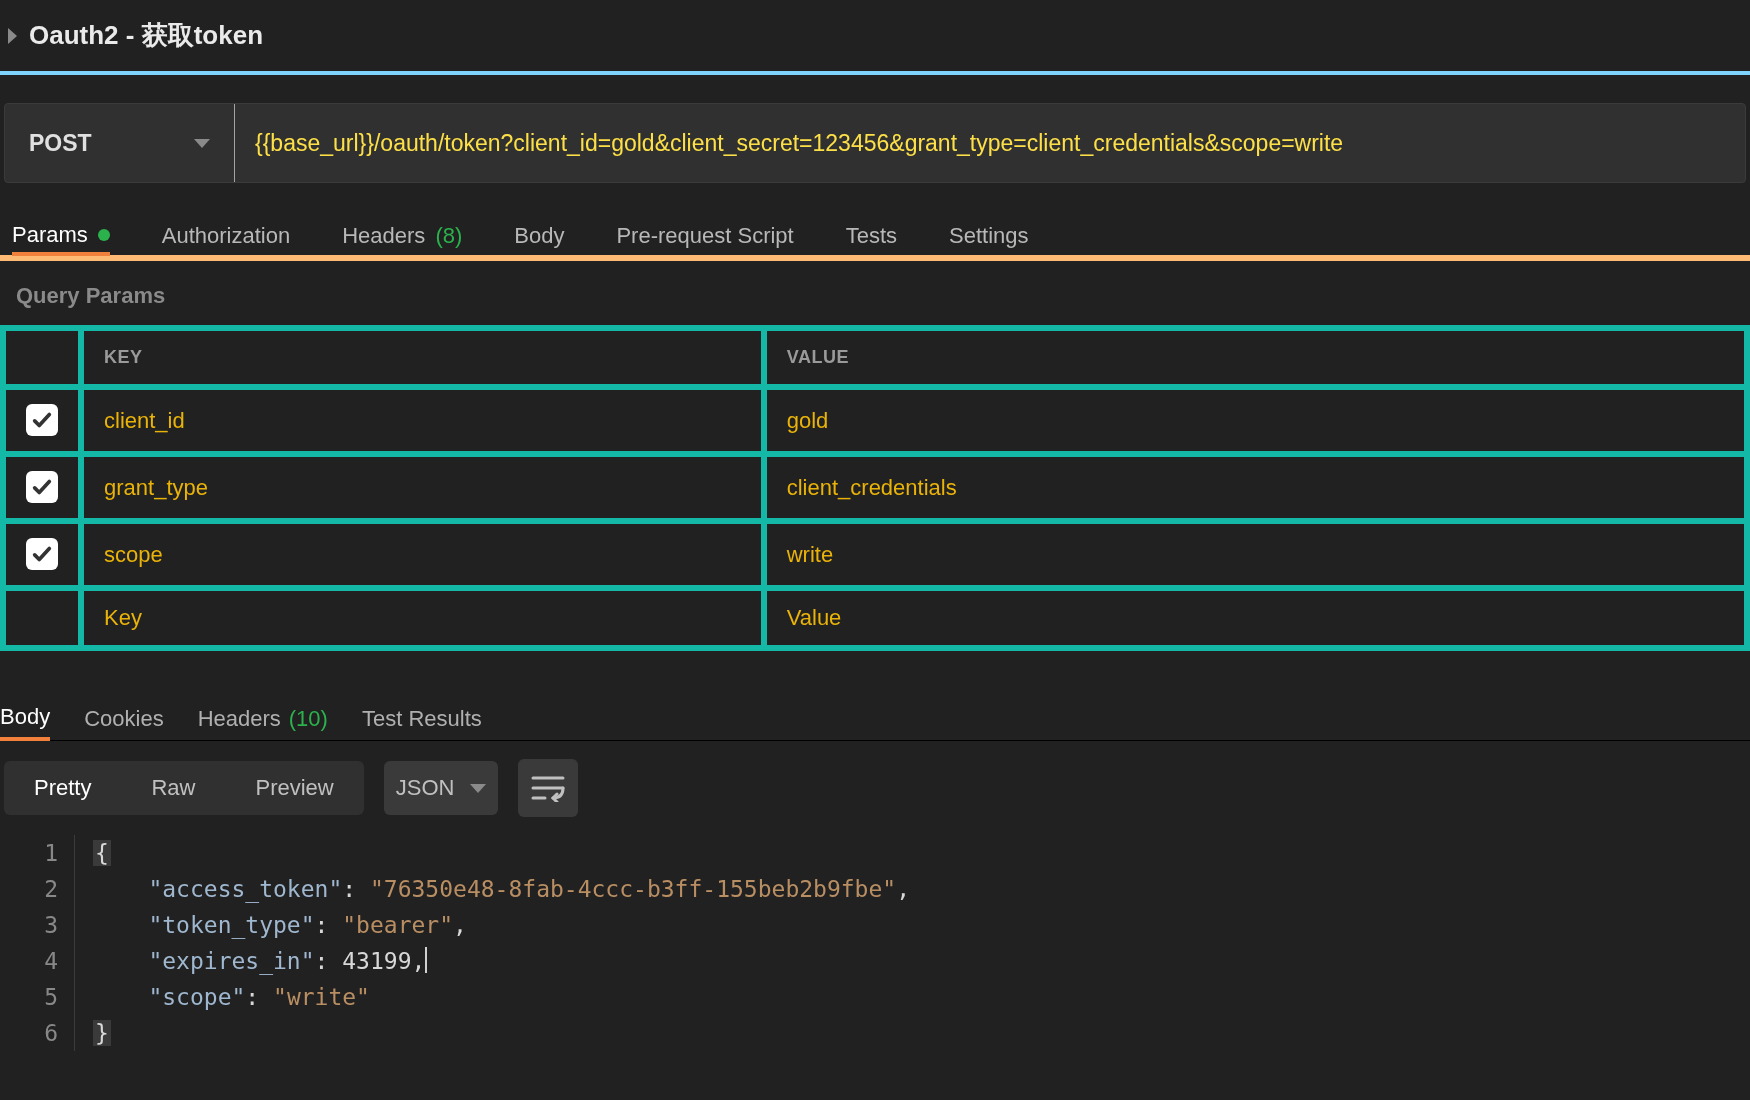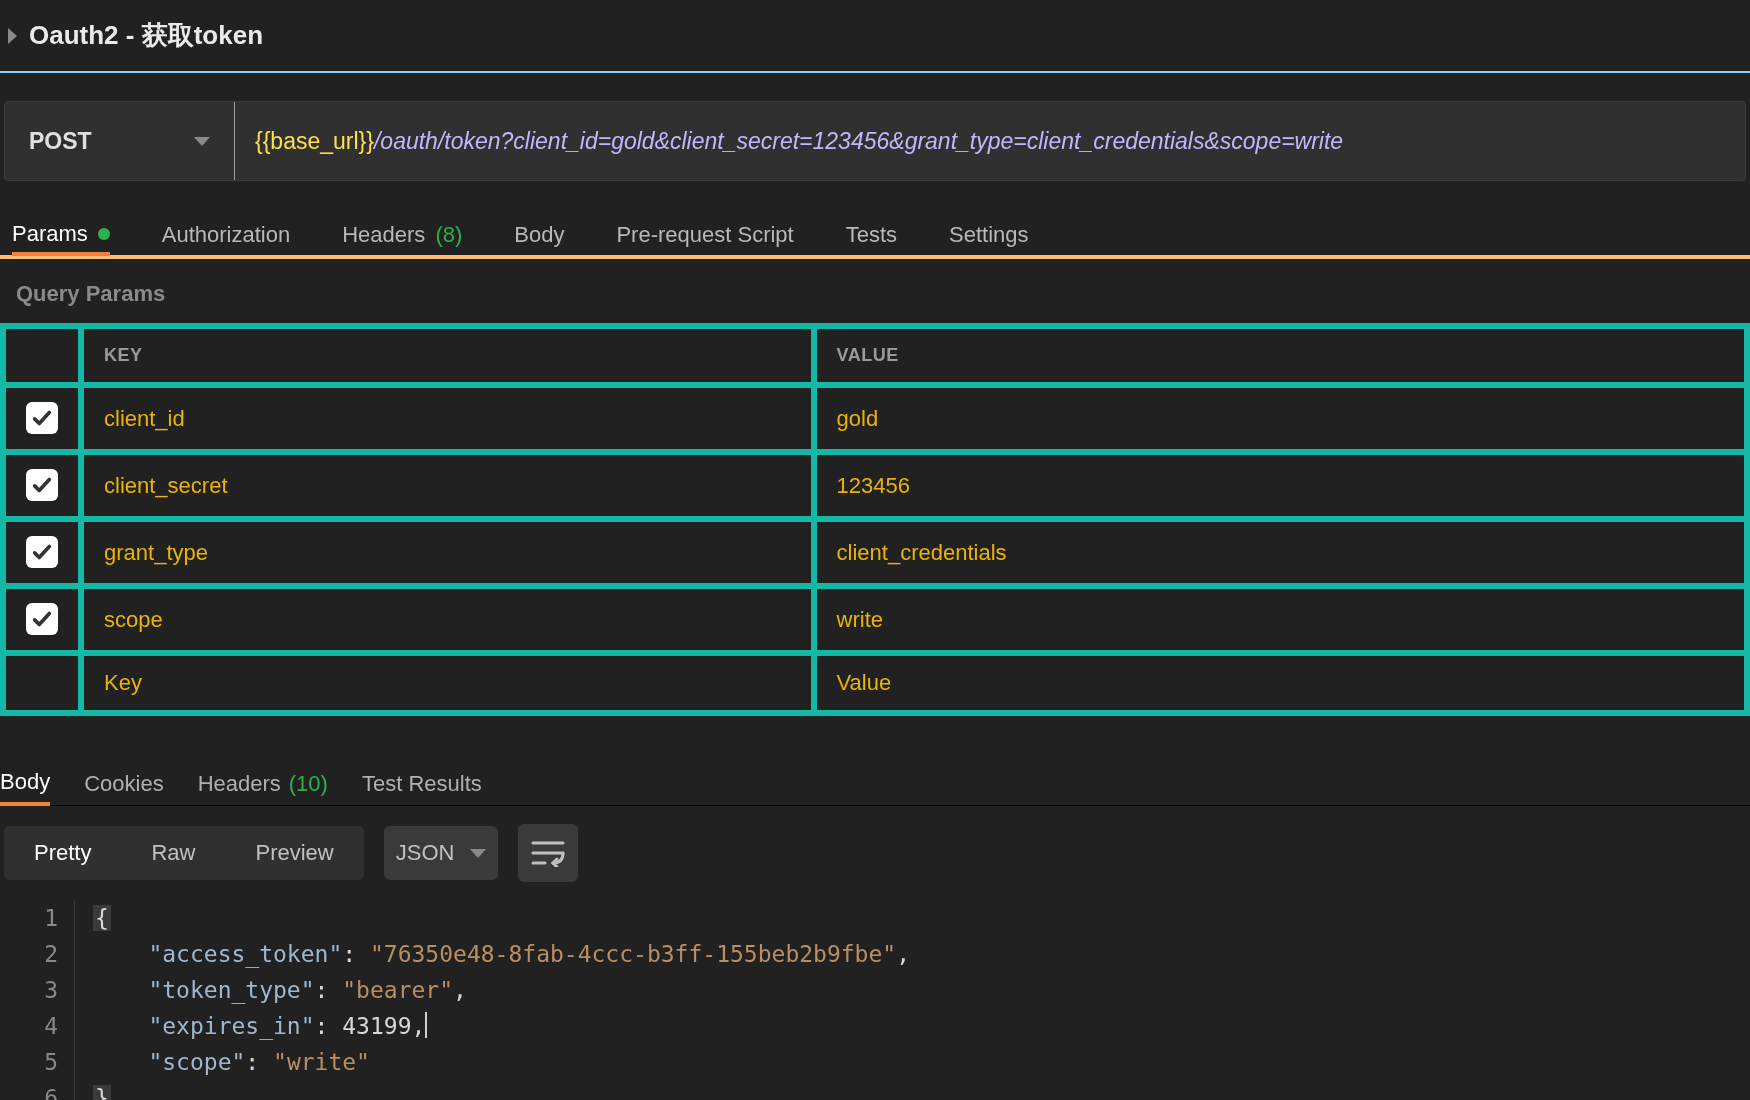--- a/index.html
+++ b/index.html
@@ -11,21 +11,21 @@
     width:1750px;
     height:1100px;
     overflow:hidden;
   }
 
   
   .title-bar {
     display:flex;
     align-items:center;
     padding:18px 10px 18px 8px;
-    border-bottom:2px solid #7dd3fc;
+    border-bottom:4px solid #7dd3fc;
     gap:10px;
   }
   .tri-right {
     width:0;height:0;
     border-top:8px solid transparent;
     border-bottom:8px solid transparent;
     border-left:9px solid #8a8a8a;
     margin-right:2px;
   }
   .title-text { font-weight:600; font-size:26px; color:#eaeaea;}
@@ -62,31 +62,31 @@
     flex:1;
     display:flex;
     align-items:center;
     padding:0 20px;
     font-size:23px;
     font-family: inherit;
     overflow:hidden;
     white-space:nowrap;
   }
   .url-var { color:#fde047; }
-  .url-rest { color:#c4b5fd;font-style:italic; }
+  .url-rest { color:#fde047; }
 
   
   .req-tabs {
     display:flex;
     gap:52px;
     padding:34px 18px 0 12px;
     align-items:center;
     font-size:22px;
     color:#b8b8b8;
-    border-bottom:4px solid #fdba74;
+    border-bottom:6px solid #fdba74;
     height:78px;
   }
   .req-tab { cursor:pointer; display:flex; align-items:center; gap:10px; height:100%;}
   .req-tab.active { color:#fff; border-bottom:4px solid #f0803c; margin-bottom:-1px;}
   .dot-green { width:12px;height:12px;border-radius:50%;background:#2bb24c; display:inline-block;}
   .count-green { color:#2bb24c;}
 
   
   .section-title { padding:22px 16px 16px 16px; color:#8a8a8a; font-size:22px; font-weight:600;}
   .params-table { width:100%; border-collapse:collapse;}
@@ -209,29 +209,20 @@
   </thead>
   <tbody id="params-body">
       <tr>
         <td class="chk-col"><span class="chk">
             <svg viewBox="0 0 24 24" fill="none" stroke="#333" stroke-width="4" stroke-linecap="round" stroke-linejoin="round">
               <polyline points="4,13 9,18 20,6"></polyline>
             </svg>
           </span></td>
         <td>client_id</td>
         <td>gold</td>
-      </tr>
-      <tr>
-        <td class="chk-col"><span class="chk">
-            <svg viewBox="0 0 24 24" fill="none" stroke="#333" stroke-width="4" stroke-linecap="round" stroke-linejoin="round">
-              <polyline points="4,13 9,18 20,6"></polyline>
-            </svg>
-          </span></td>
-        <td>client_secret</td>
-        <td>123456</td>
       </tr>
       <tr>
         <td class="chk-col"><span class="chk">
             <svg viewBox="0 0 24 24" fill="none" stroke="#333" stroke-width="4" stroke-linecap="round" stroke-linejoin="round">
               <polyline points="4,13 9,18 20,6"></polyline>
             </svg>
           </span></td>
         <td>grant_type</td>
         <td>client_credentials</td>
       </tr>

